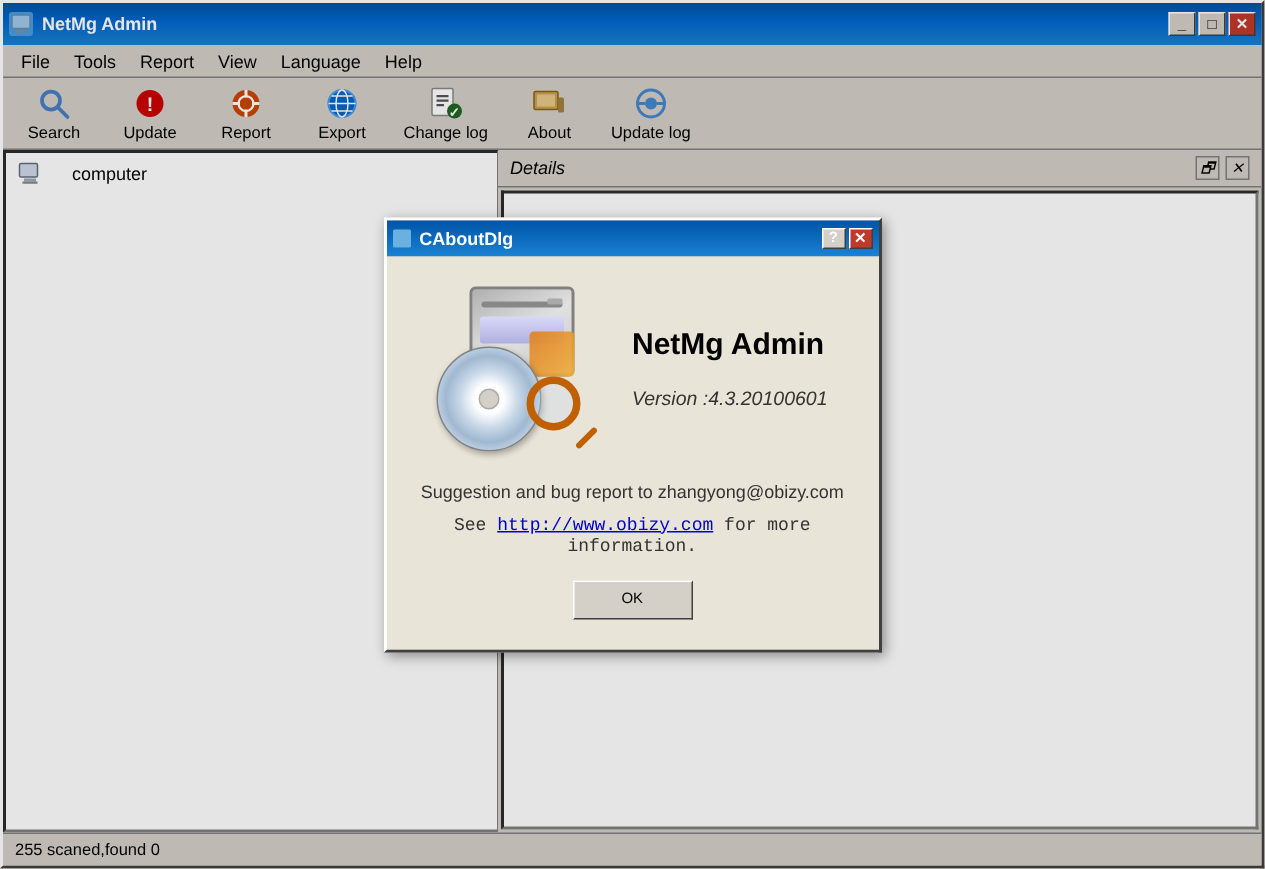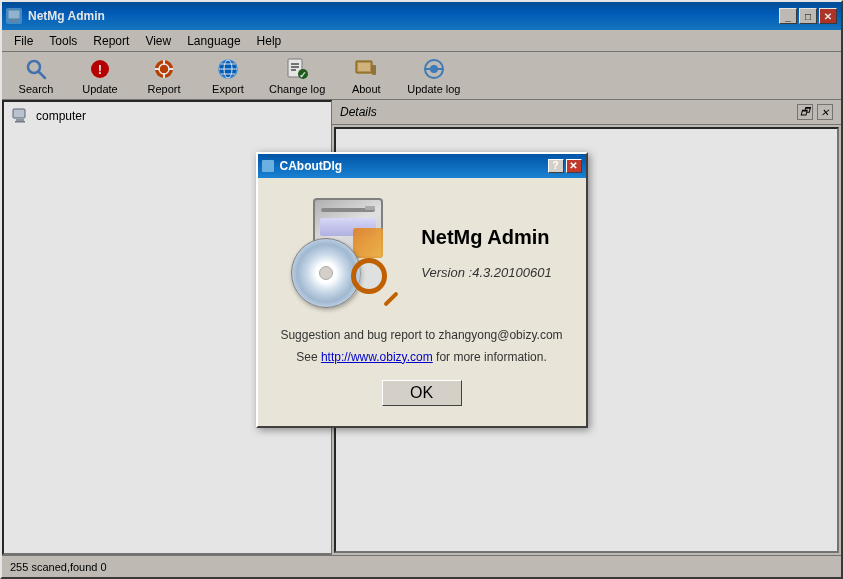--- a/index.html
+++ b/index.html
@@ -135,21 +135,21 @@
       border: 2px inset #808080;
       border-right: 1px solid #808080;
       overflow-y: auto;
       padding: 4px;
     }
     .tree-item {
       padding: 2px 4px;
       cursor: pointer;
       display: flex;
       align-items: center;
-      gap: 8px;
+      gap: 20px;
     }
 
     
     .right-panel {
       flex: 1;
       display: flex;
       flex-direction: column;
       background: #d4d0c8;
     }
     .right-panel-header {
@@ -350,36 +350,37 @@
       font-size: 12px;
       color: #333;
       text-align: right;
       margin-bottom: 8px;
     }
     .dialog-link-row {
       font-size: 12px;
       color: #333;
       text-align: center;
       margin-bottom: 16px;
+      font-family: Liberation Mono, monospace;
     }
     .dialog-link {
       color: #0000cc;
       text-decoration: underline;
       cursor: pointer;
     }
 
     .dialog-ok-btn {
       width: 80px;
       height: 26px;
       background: #d4d0c8;
       border: 1px solid #404040;
       border-top-color: #ffffff;
       border-left-color: #ffffff;
       cursor: pointer;
-      font-size: 16px;
+      font-size: 10px;
       display: flex;
       align-items: center;
       justify-content: center;
     }
   </style>
 </head>
 <body>
 
 <div class="main-window">
 

